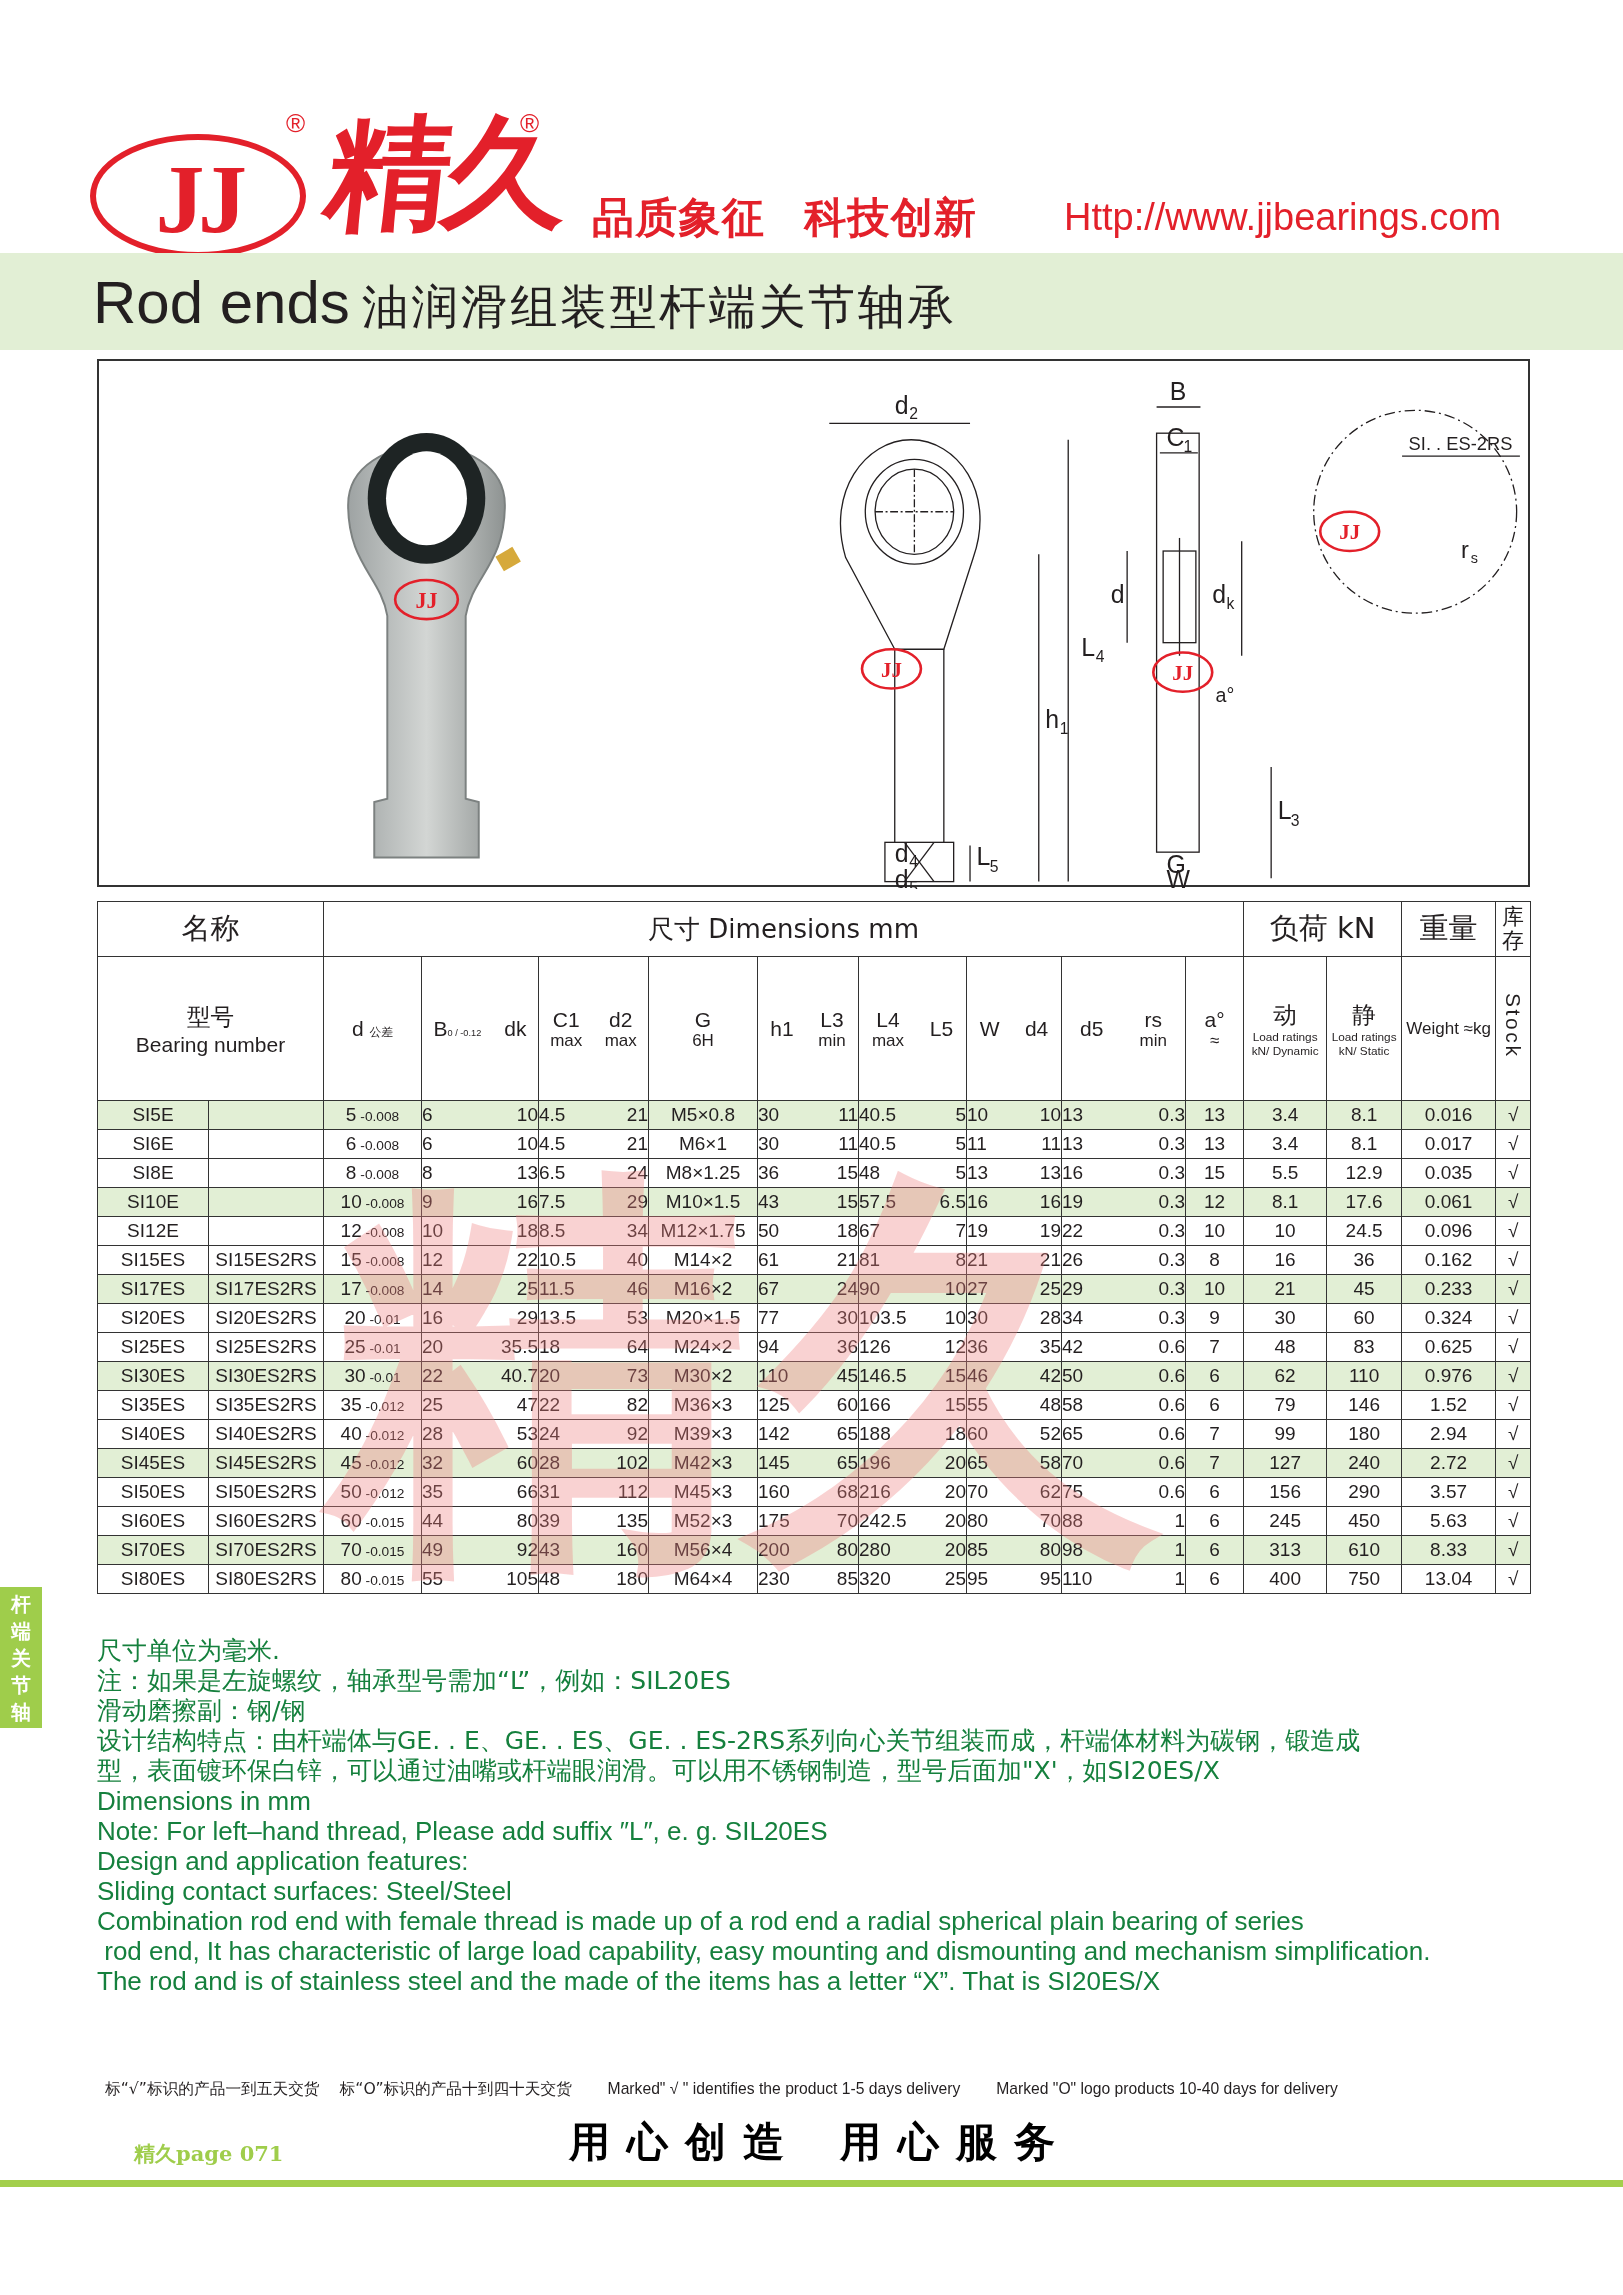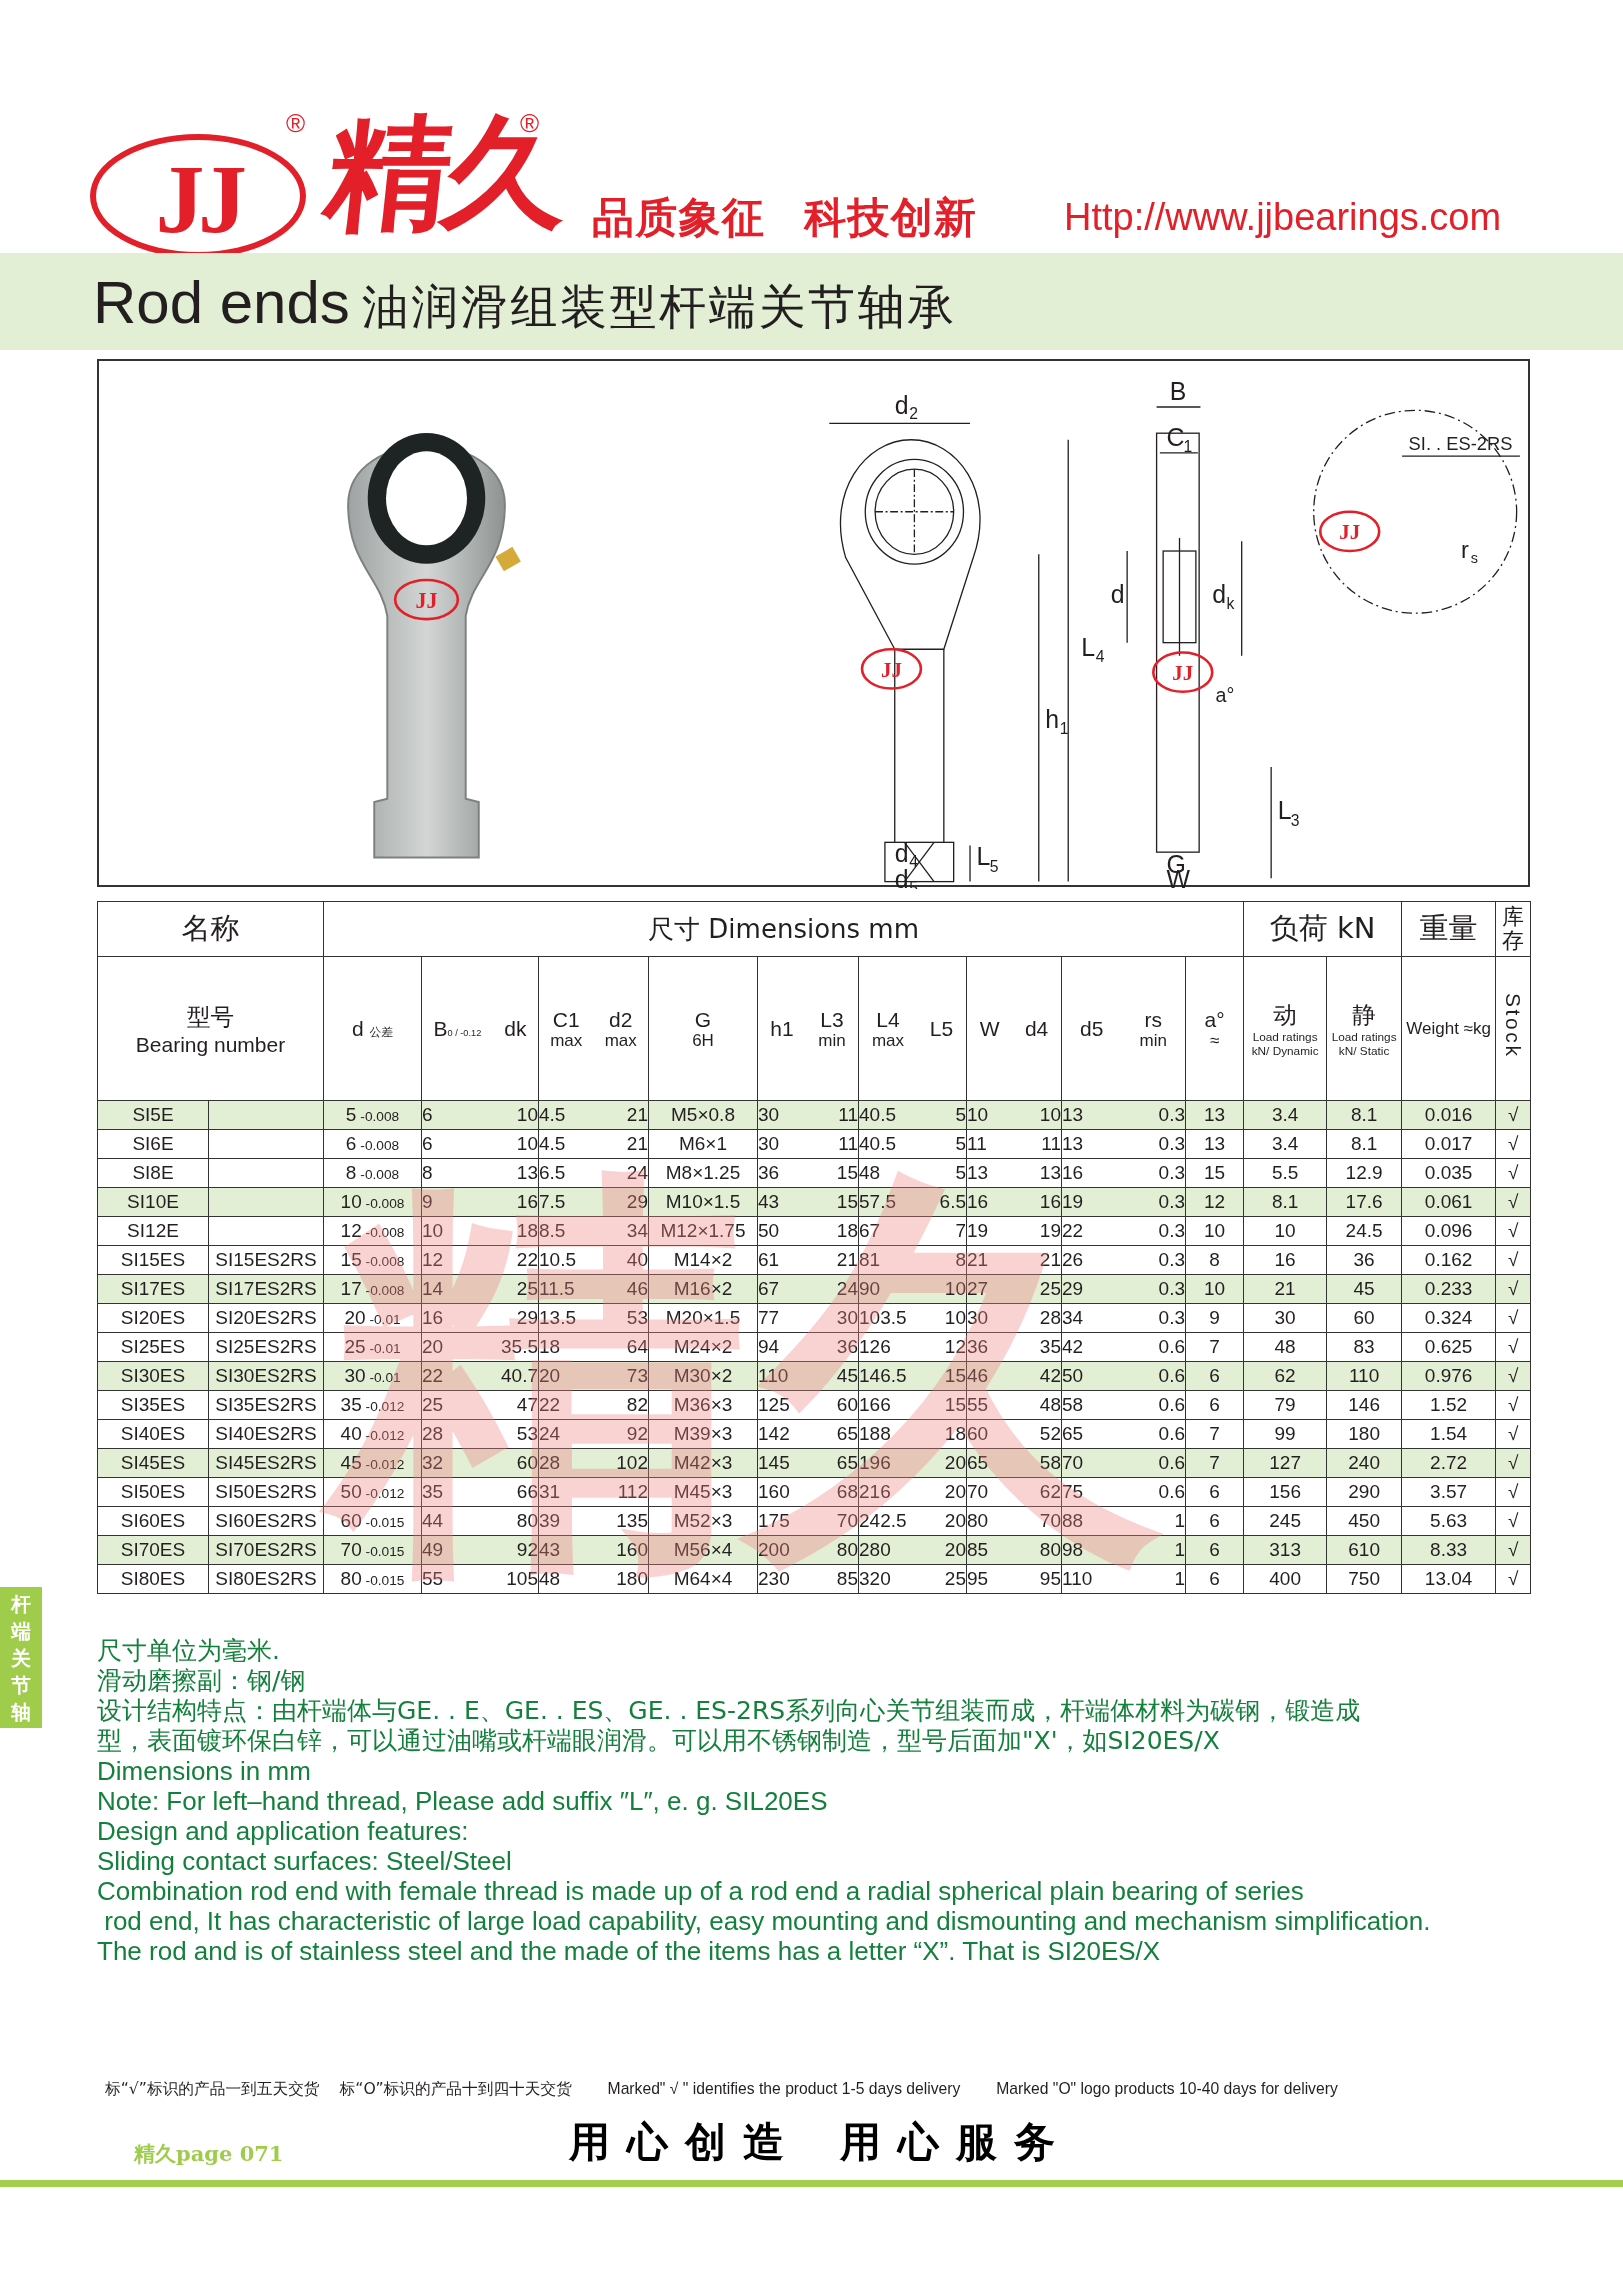--- a/index.html
+++ b/index.html
@@ -809,21 +809,21 @@
           </td>
           <td class="pairc">
             <div class="pair">
               <span>65</span>
               <span>0.6</span>
             </div>
           </td>
           <td><span>7</span></td>
           <td><span>99</span></td>
           <td><span>180</span></td>
-          <td><span>1.54</span></td>
+          <td><span>2.94</span></td>
           <td><span>√</span></td>
         </tr>
         <tr class="g">
           <td><span>SI45ES</span></td>
           <td><span>SI45ES2RS</span></td>
           <td><span>45</span><span class="tol">-0.012</span></td>
           <td class="pairc">
             <div class="pair">
               <span>32</span>
               <span>60</span>
@@ -1067,20 +1067,21 @@
     <span>端</span>
     <span>关</span>
     <span>节</span>
     <span>轴</span>
     <span>承</span>
   </div>
 
 <div class="notes">
   <div class="cn">
     <p>尺寸单位为毫米.</p>
+    <p>注：如果是左旋螺纹，轴承型号需加“L”，例如：SIL20ES</p>
     <p>滑动磨擦副：钢/钢</p>
     <p>设计结构特点：由杆端体与GE. . E、GE. . ES、GE. . ES-2RS系列向心关节组装而成，杆端体材料为碳钢，锻造成</p>
     <p>型，表面镀环保白锌，可以通过油嘴或杆端眼润滑。可以用不锈钢制造，型号后面加"X'，如SI20ES/X</p>
   </div>
   <div>
     <p>Dimensions in mm</p>
     <p>Note: For left–hand thread, Please add suffix ″L″, e. g. SIL20ES</p>
     <p>Design and application features:</p>
     <p>Sliding contact surfaces: Steel/Steel</p>
     <p>Combination rod end with female thread is made up of a rod end a radial spherical plain bearing of series</p>

